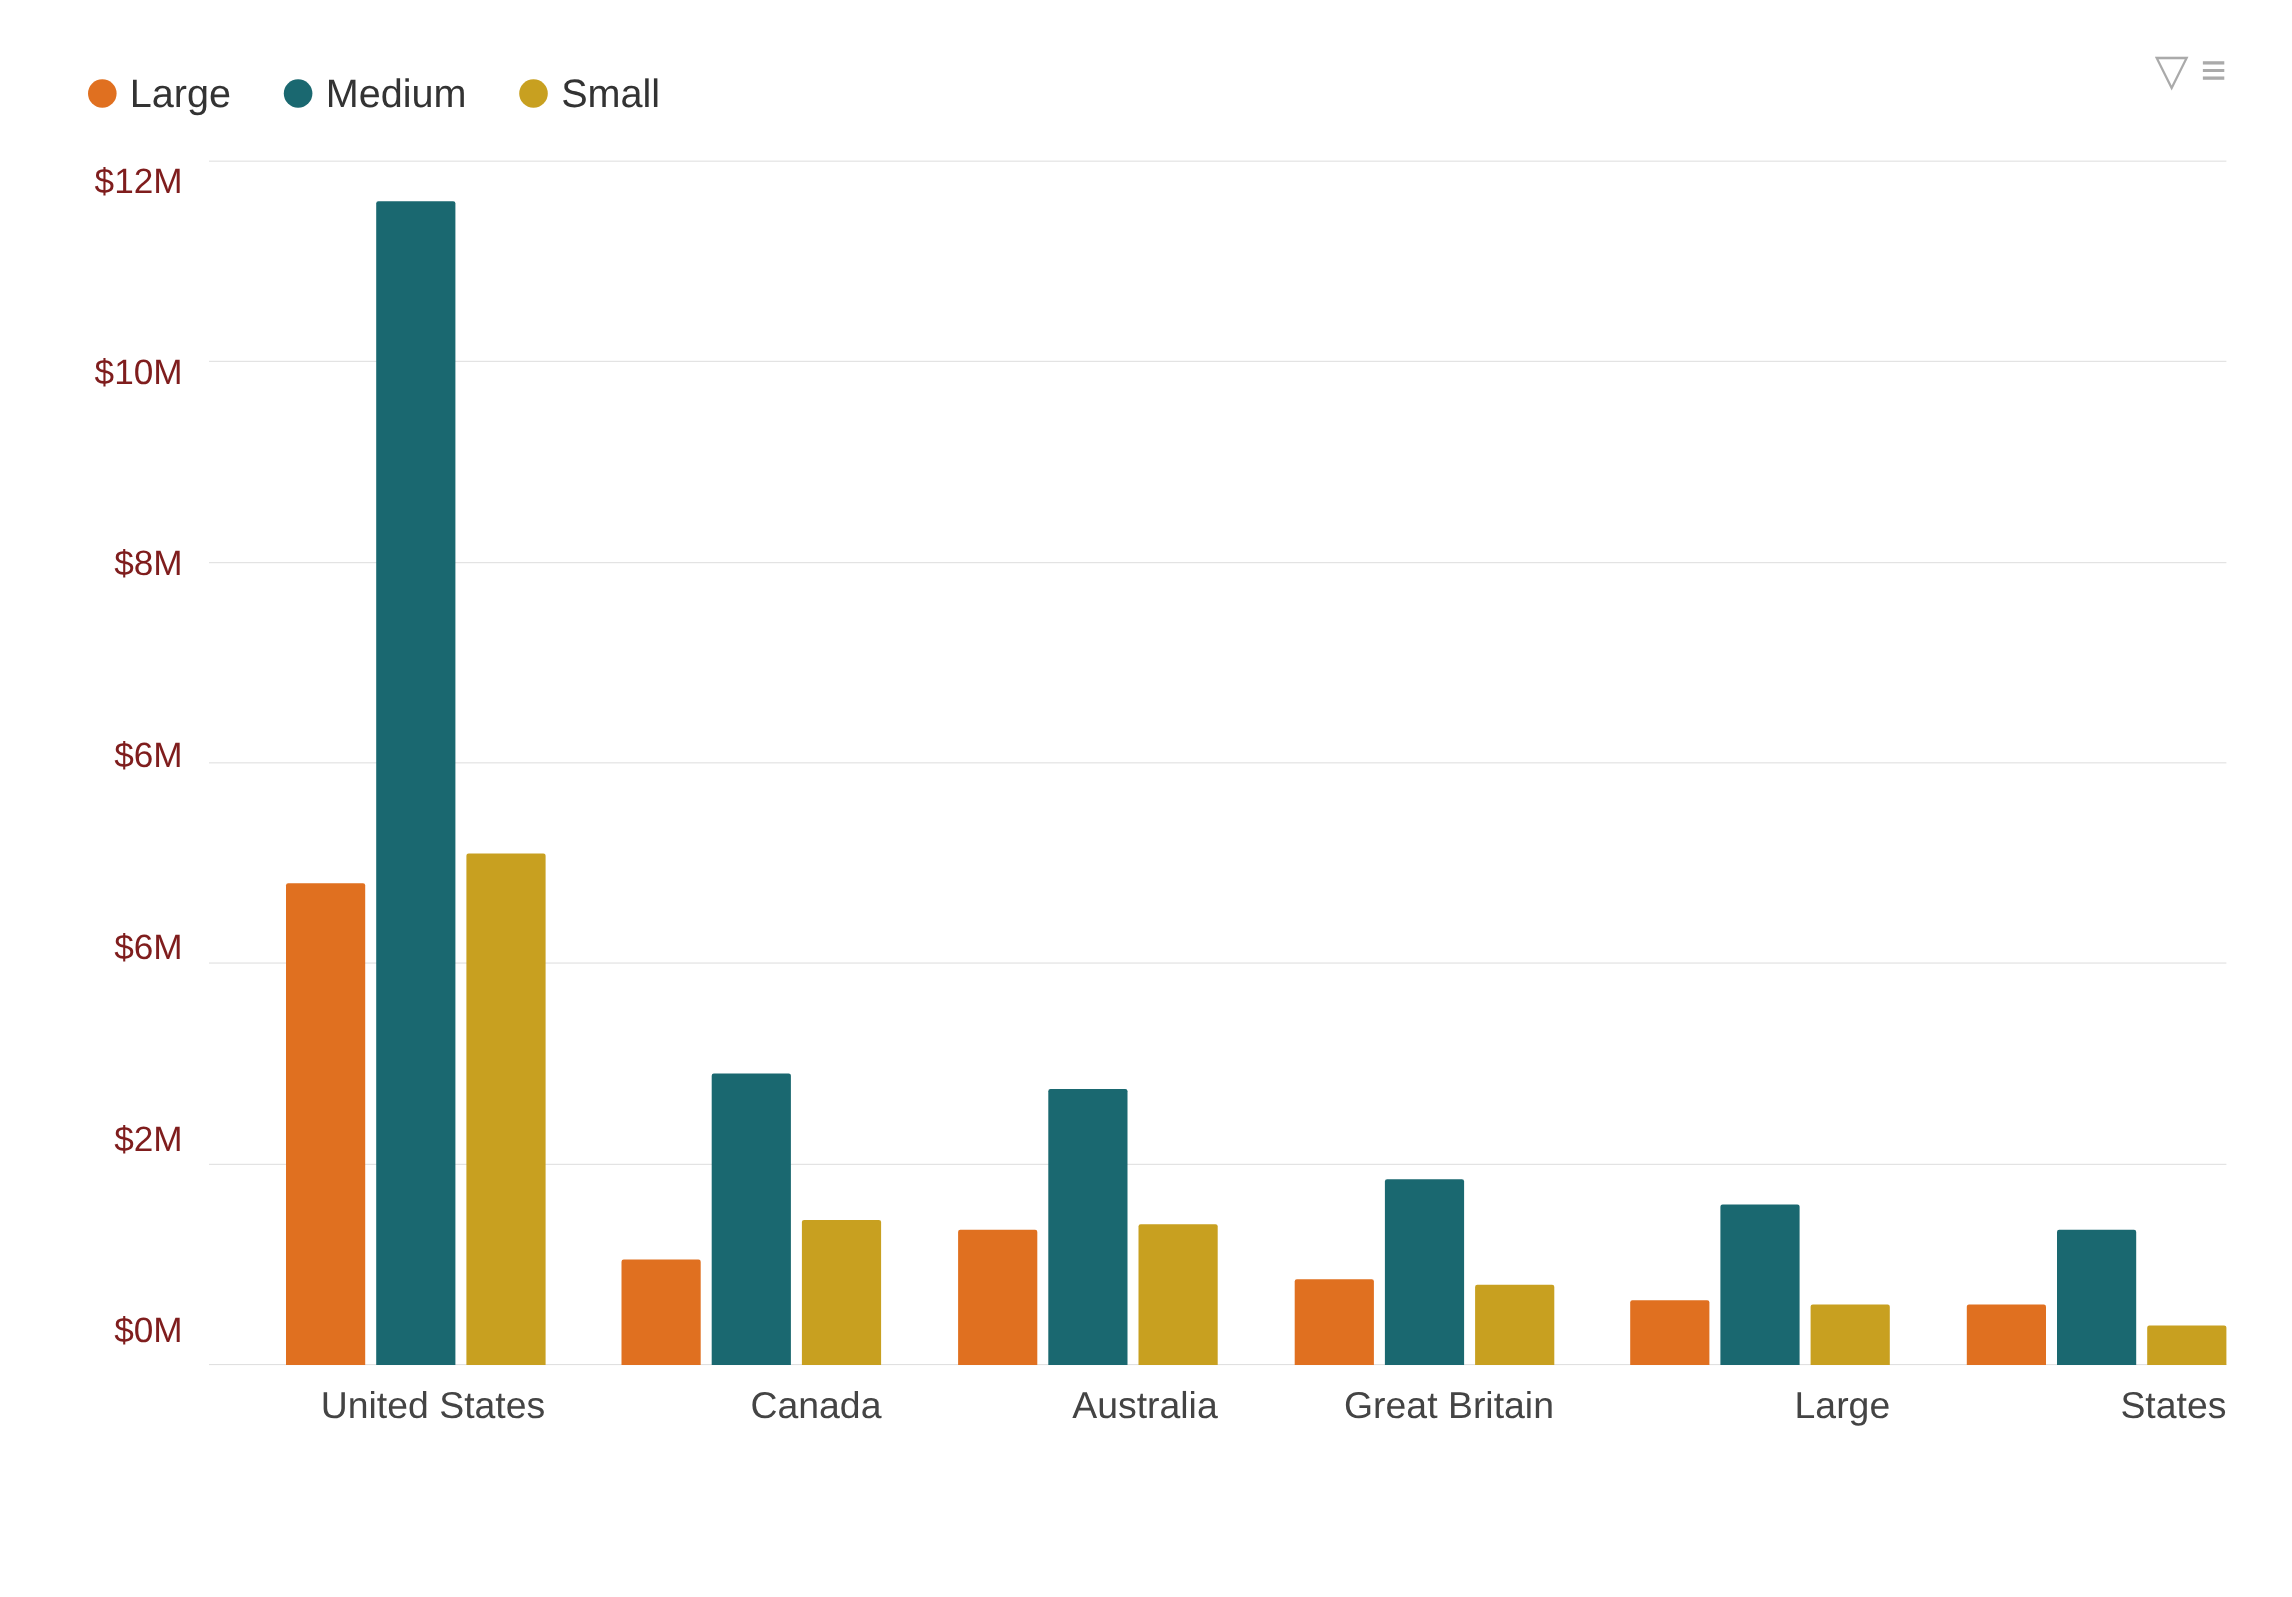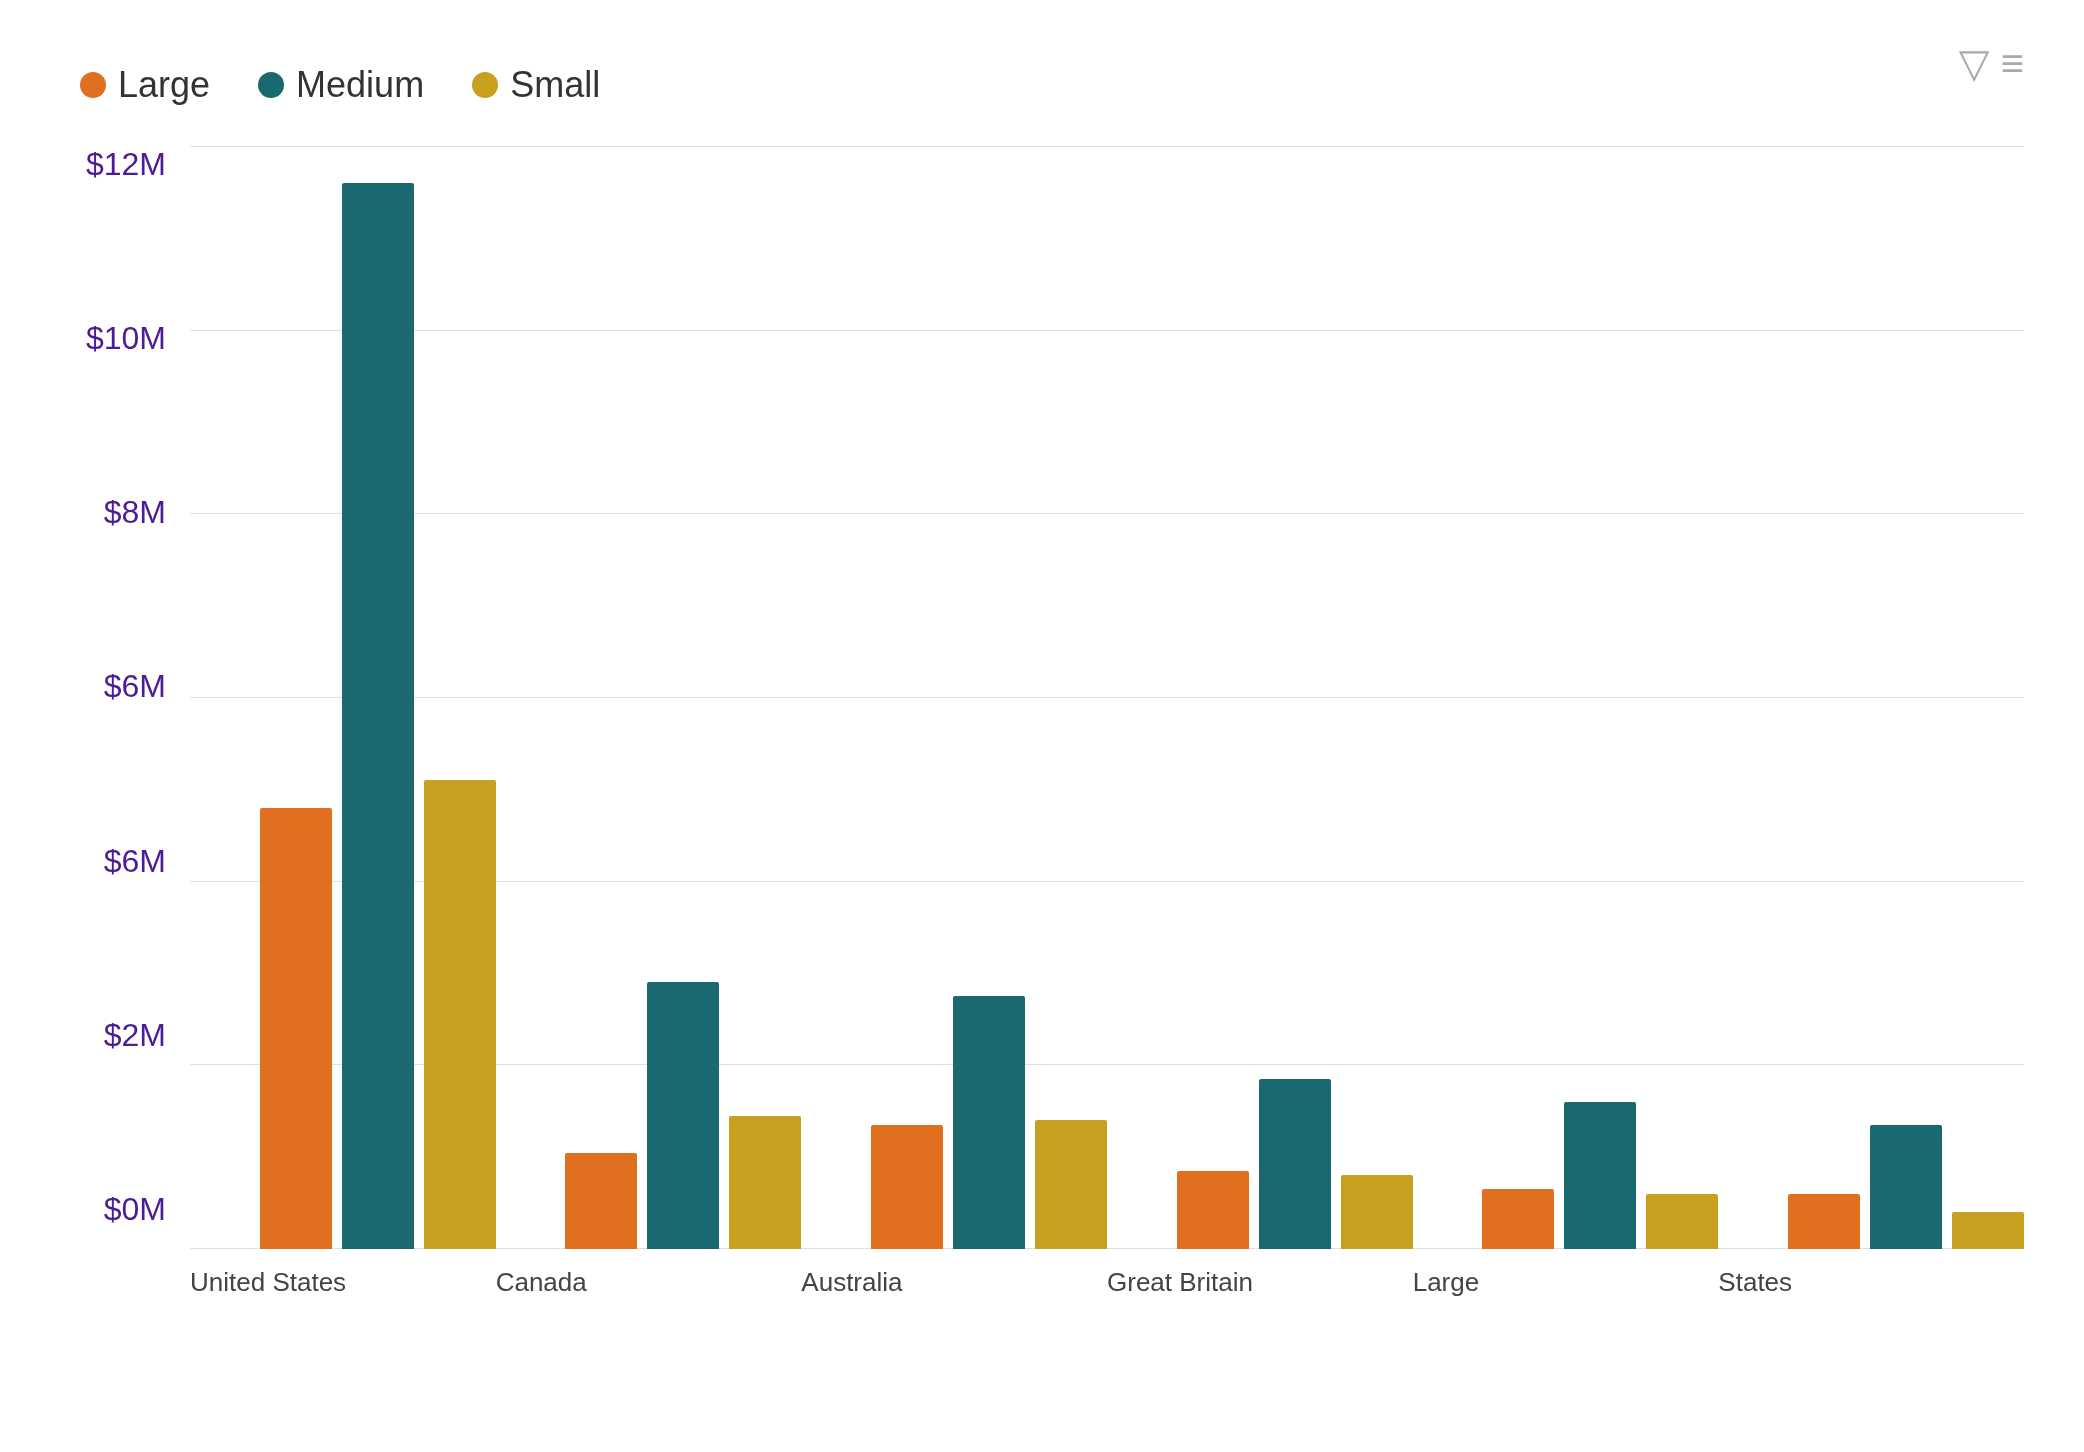--- a/index.html
+++ b/index.html
@@ -61,21 +61,21 @@
       flex-direction: column-reverse;
       justify-content: space-between;
       align-items: flex-end;
       padding-right: 24px;
       width: 110px;
       flex-shrink: 0;
       padding-bottom: 70px;
     }
     .y-label {
       font-size: 32px;
-      color: #4c1d95;
+      color: #7f1d1d;
     }
     .grid-line {
       width: 100%;
       height: 1px;
       background: #e0e0e0;
     }
     .country-group {
       display: flex;
       flex-direction: column;
       align-items: center;
@@ -93,22 +93,22 @@
     }
     .bar-large { background: #E07020; }
     .bar-medium { background: #1A6870; }
     .bar-small { background: #C8A020; }
     .x-labels {
       display: flex;
       margin-top: 0;
     }
     .x-label {
       flex: 1;
-      text-align: left;
-      font-size: 26px;
+      text-align: right;
+      font-size: 34px;
       color: #444;
       padding-top: 18px;
     }
     .bars-wrapper {
       flex: 1;
       display: flex;
       flex-direction: column;
     }
     .grid-and-bars {
       flex: 1;

